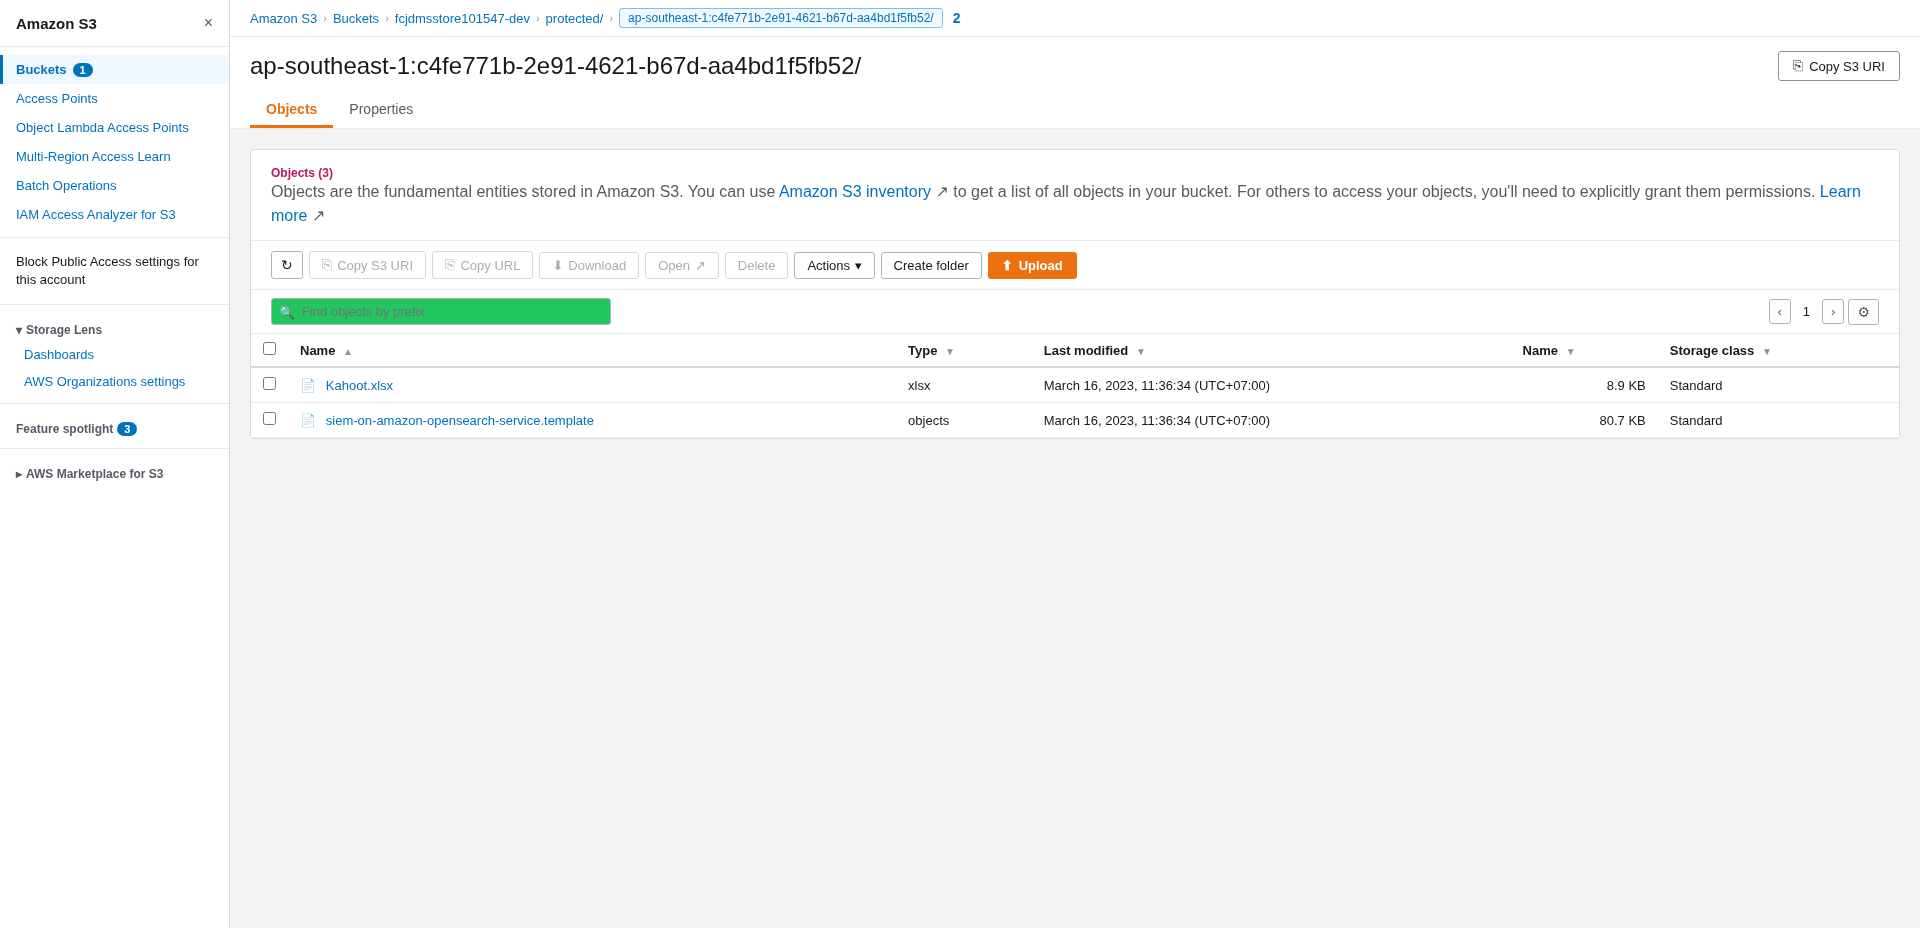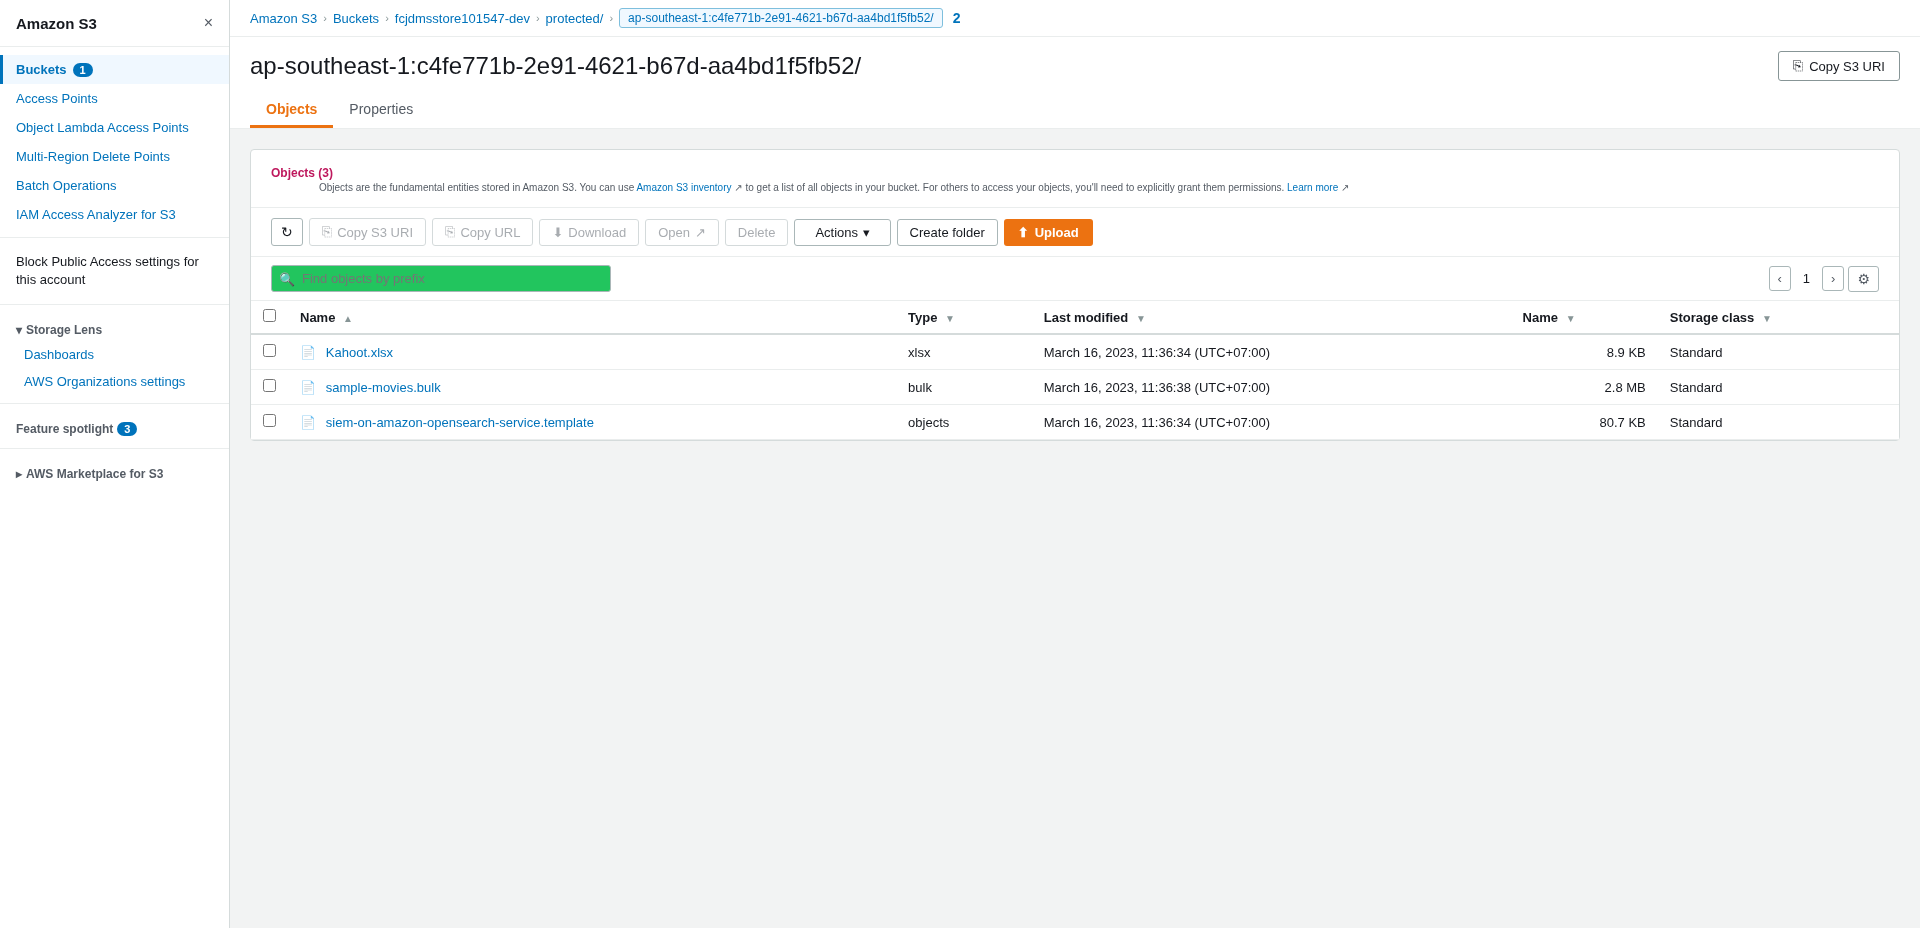--- a/index.html
+++ b/index.html
@@ -41,29 +41,29 @@
     .tab { padding: 8px 16px; cursor: pointer; font-size: 14px; border-bottom: 3px solid transparent; color: #545b64; }
     .tab.active { color: #ec7211; border-bottom: 3px solid #ec7211; font-weight: 600; }
 
     
     .content { flex: 1; overflow-y: auto; padding: 20px; background: #f2f3f3; }
 
     
     .objects-panel { background: #fff; border: 1px solid #d5dbdb; border-radius: 4px; padding: 0; }
     .objects-header { padding: 16px 20px 12px 20px; border-bottom: 1px solid #eaeded; }
     .objects-title { font-size: 12px; font-weight: 600; color: #be185d; margin-bottom: 0; }
-    .objects-desc { font-size: 10px; color: #545b64; line-height: 1.5; margin-left: 48px; }
+    .objects-desc { font-size: 16px; color: #545b64; line-height: 1.5; }
     .objects-desc a { color: #0073bb; text-decoration: none; }
 
     
     .toolbar { display: flex; align-items: center; gap: 6px; padding: 10px 20px; border-bottom: 1px solid #eaeded; flex-wrap: wrap; }
     .toolbar-btn { border: 1px solid #aab7b8; background: #fff; padding: 5px 12px; border-radius: 3px; cursor: pointer; font-size: 13px; color: #545b64; display: flex; align-items: center; gap: 5px; }
     .toolbar-btn:disabled { opacity: 0.5; cursor: not-allowed; }
     .toolbar-btn-icon { border: 1px solid #aab7b8; background: #fff; padding: 5px 9px; border-radius: 3px; cursor: pointer; font-size: 14px; color: #16191f; }
-    .actions-btn { border: 1px solid #aab7b8; background: #fff; padding: 5px 20px; border-radius: 3px; cursor: pointer; font-size: 13px; color: #16191f; display: flex; align-items: center; gap: 5px; }
+    .actions-btn { border: 1px solid #aab7b8; background: #fff; padding: 5px 12px; border-radius: 3px; cursor: pointer; font-size: 13px; color: #16191f; display: flex; align-items: center; gap: 5px; }
     .create-folder-btn { border: 1px solid #aab7b8; background: #fff; padding: 5px 12px; border-radius: 3px; cursor: pointer; font-size: 13px; color: #16191f; }
     .upload-btn { border: none; background: #ec7211; padding: 6px 14px; border-radius: 3px; cursor: pointer; font-size: 13px; color: #fff; font-weight: 600; display: flex; align-items: center; gap: 6px; }
     .search-input-wrap { position: relative; width: 340px; }
     .search-input-wrap input { width: 100%; border: 1px solid #aab7b8; border-radius: 3px; padding: 5px 10px 5px 30px; font-size: 13px; color: #545b64; background: #22c55e; }
     .search-icon { position: absolute; left: 8px; top: 50%; transform: translateY(-50%); color: #879596; font-size: 13px; }
 
     
     .objects-table { width: 100%; border-collapse: collapse; }
     .objects-table th { padding: 8px 12px; text-align: left; font-size: 13px; font-weight: 600; color: #16191f; border-bottom: 2px solid #d5dbdb; background: #fff; cursor: pointer; white-space: nowrap; }
     .objects-table th .sort-icon { margin-left: 4px; color: #879596; font-size: 10px; }
@@ -92,21 +92,21 @@
       <span class="label">Buckets</span>
       <span class="badge">1</span>
     </div>
     <div class="sidebar-item">
       <span>Access Points</span>
     </div>
     <div class="sidebar-item">
       <span>Object Lambda Access Points</span>
     </div>
     <div class="sidebar-item">
-      <span>Multi-Region Delete Points</span>
+      <span>Multi-Region Access Learn</span>
     </div>
     <div class="sidebar-item">
       <span>Batch Operations</span>
     </div>
     <div class="sidebar-item">
       <span>IAM Access Analyzer for S3</span>
     </div>
     <hr class="sidebar-divider">
     <div class="block-access">
       <span>Block Public Access settings for this account</span>
@@ -273,33 +273,20 @@
       <td>March 16, 2023, 11:36:34 (UTC+07:00)</td>
       <td style="text-align:right;">8.9 KB</td>
       <td>Standard</td>
     </tr>
             <tr>
       <td class="col-check">
         <input type="checkbox" style="">
       </td>
       <td>
         <span style="color:#545b64;margin-right:6px;">📄</span>
-        <a class="file-link">sample-movies.bulk</a>
-      </td>
-      <td>bulk</td>
-      <td>March 16, 2023, 11:36:38 (UTC+07:00)</td>
-      <td style="text-align:right;">2.8 MB</td>
-      <td>Standard</td>
-    </tr>
-            <tr>
-      <td class="col-check">
-        <input type="checkbox" style="">
-      </td>
-      <td>
-        <span style="color:#545b64;margin-right:6px;">📄</span>
         <a class="file-link">siem-on-amazon-opensearch-service.template</a>
       </td>
       <td>objects</td>
       <td>March 16, 2023, 11:36:34 (UTC+07:00)</td>
       <td style="text-align:right;">80.7 KB</td>
       <td>Standard</td>
     </tr>
           </tbody>
       </table>
 

